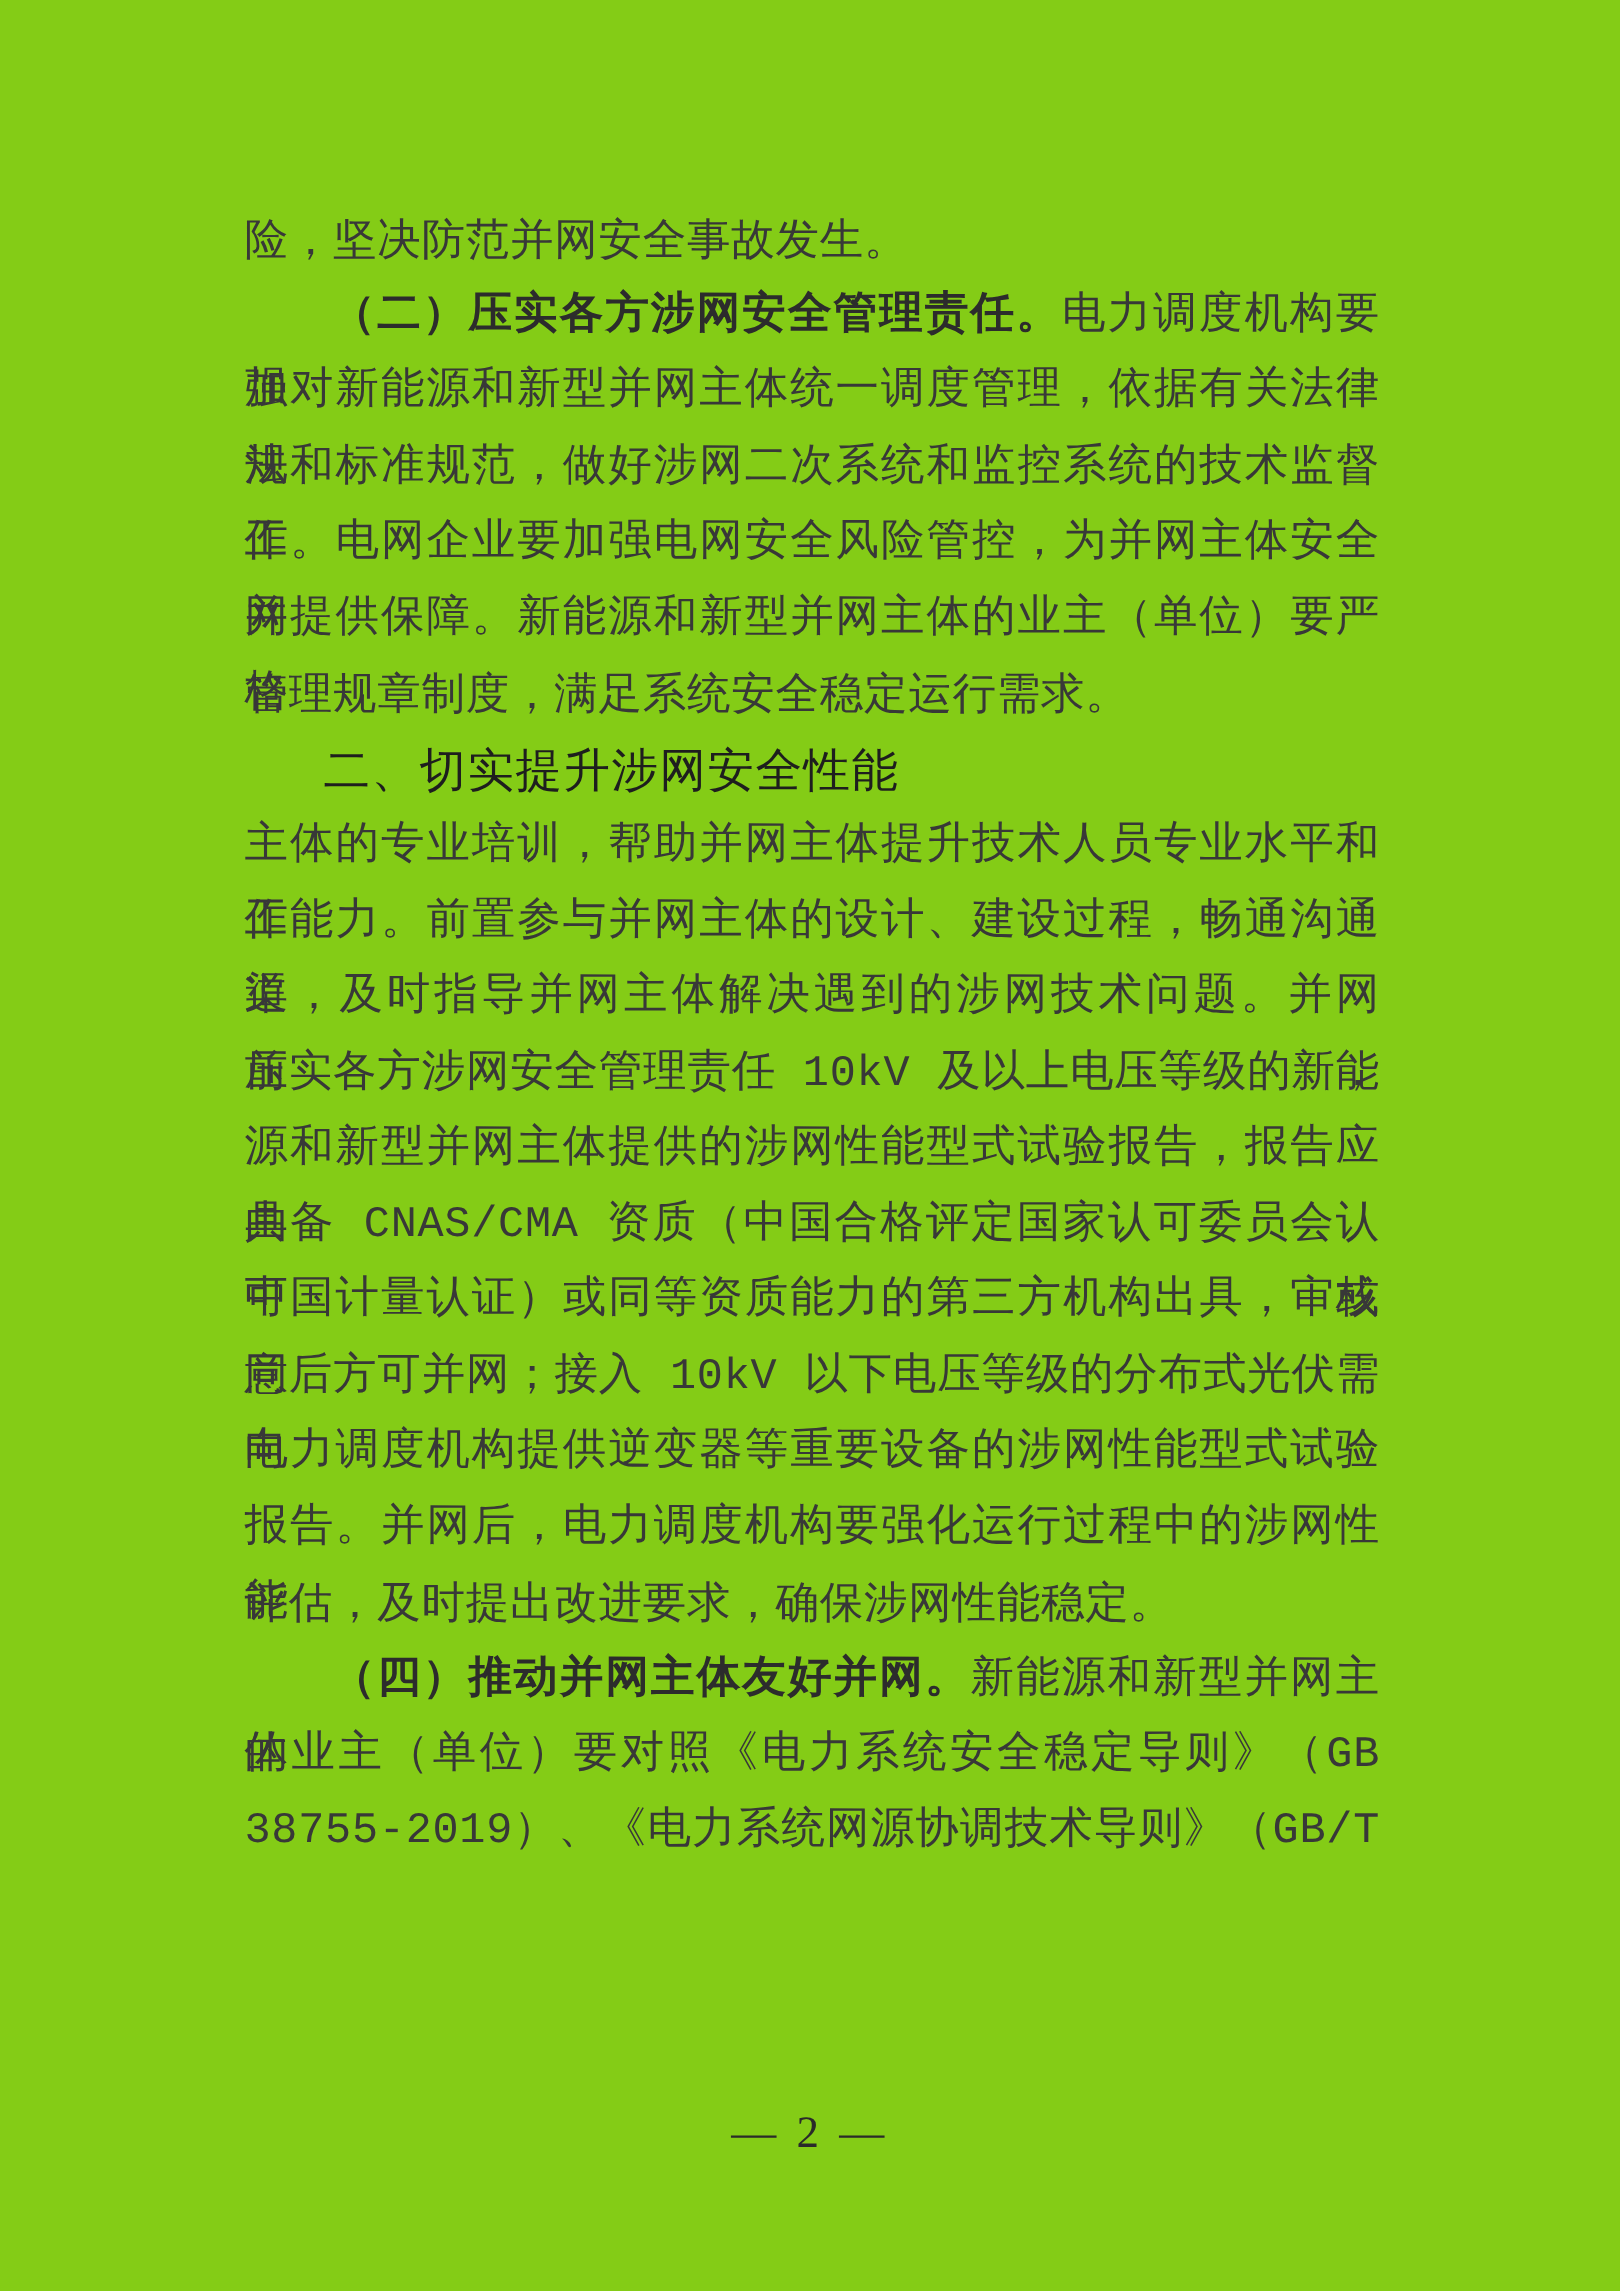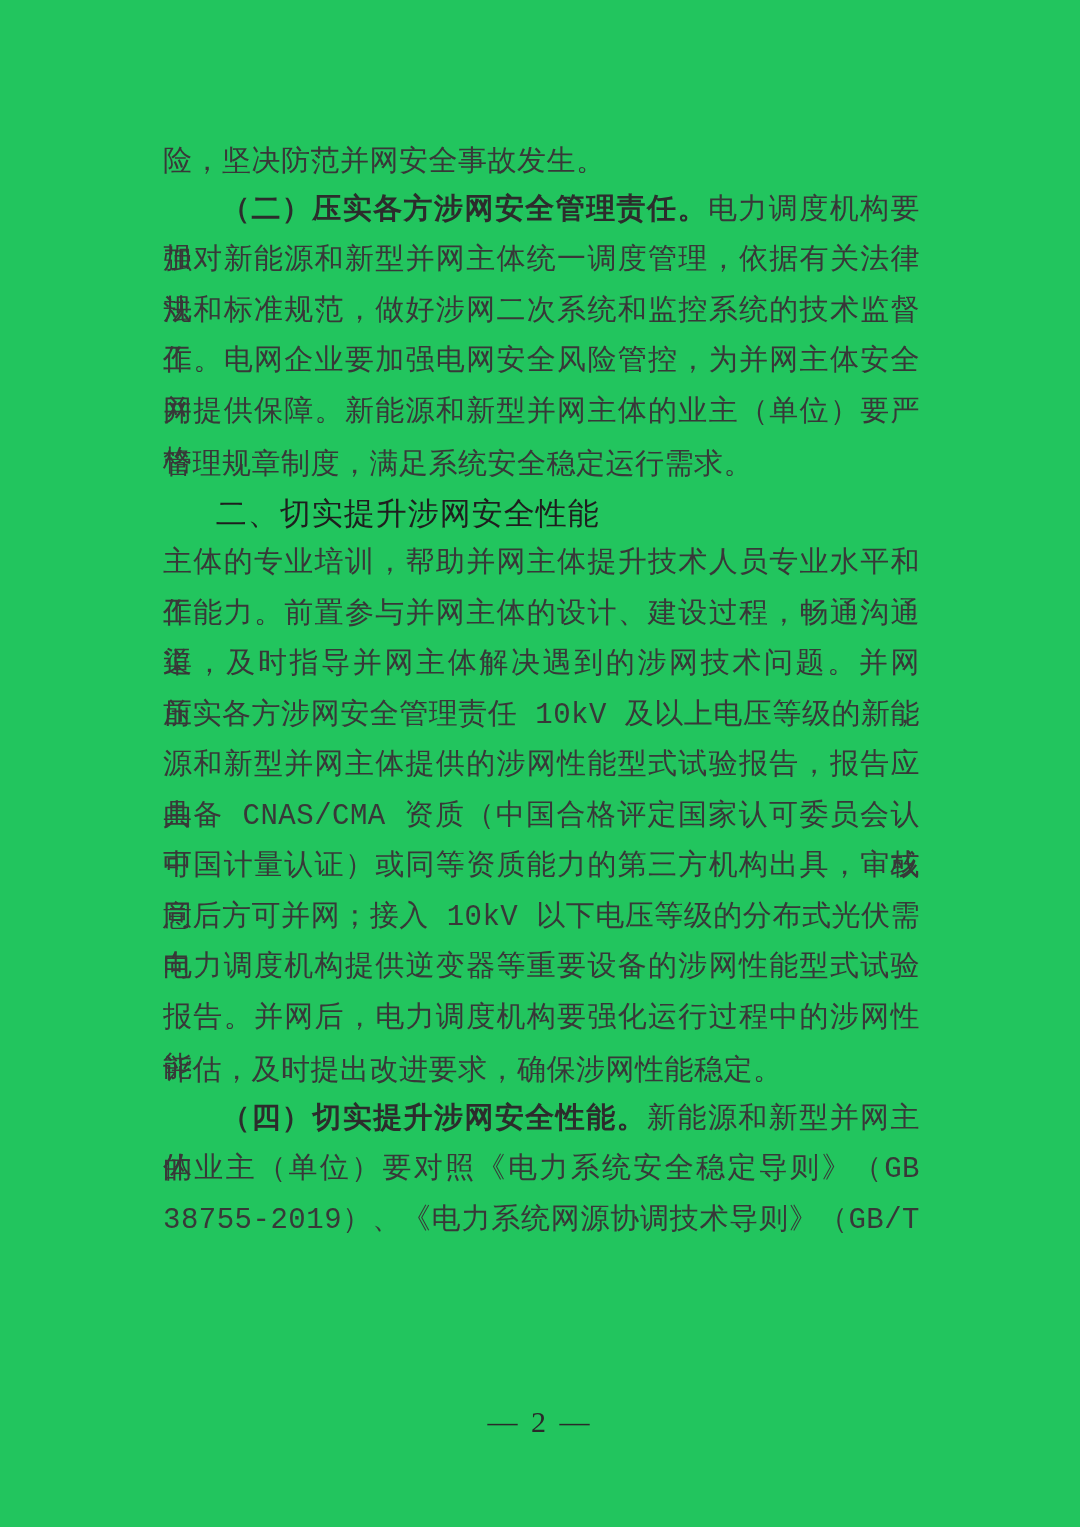--- a/index.html
+++ b/index.html
@@ -4,21 +4,21 @@
 <style>
   html,body{margin:0;padding:0;}
   body{
     width:1080px;height:1527px;
     background:#f2f2f2;
     font-family:"Liberation Serif","DejaVu Serif",serif;
   }
   .page{
     position:absolute;left:0;top:0;
     width:1080px;height:1527px;
-    background:#22c55e;
+    background:#84cc16;
     overflow:hidden;
   }
   .content{
     position:absolute;
     left:163px;top:135px;
     width:757px;
   }
   .line{
     font-size:29px;
     line-height:50.5px;
@@ -79,21 +79,21 @@
     <div class="line jf">道，及时指导并网主体解决遇到的涉网技术问题。并网前，</div>
     <div class="line jf">压实各方涉网安全管理责任 10kV 及以上电压等级的新能</div>
     <div class="line jf">源和新型并网主体提供的涉网性能型式试验报告，报告应由</div>
     <div class="line jf">具备 CNAS/CMA 资质（中国合格评定国家认可委员会认可或</div>
     <div class="line jf">中国计量认证）或同等资质能力的第三方机构出具，审核同</div>
     <div class="line jf">意后方可并网；接入 10kV 以下电压等级的分布式光伏需向</div>
     <div class="line jf">电力调度机构提供逆变器等重要设备的涉网性能型式试验</div>
     <div class="line jf">报告。并网后，电力调度机构要强化运行过程中的涉网性能</div>
     <div class="line">评估，及时提出改进要求，确保涉网性能稳定。</div>
 
-    <div class="line jf ind"><span class="lead">（四）切实提升涉网安全性能。</span><span>新能源和新型并网主体</span></div>
+    <div class="line jf ind"><span class="lead">（四）推动并网主体友好并网。</span><span>新能源和新型并网主体</span></div>
 
     <div class="line jf">的业主（单位）要对照《电力系统安全稳定导则》（GB</div>
     <div class="line jf">38755-2019）、《电力系统网源协调技术导则》（GB/T</div>
   </div>
 
   <div class="footer">
     <span>— 2 —</span>
   </div>
 </div>
 

